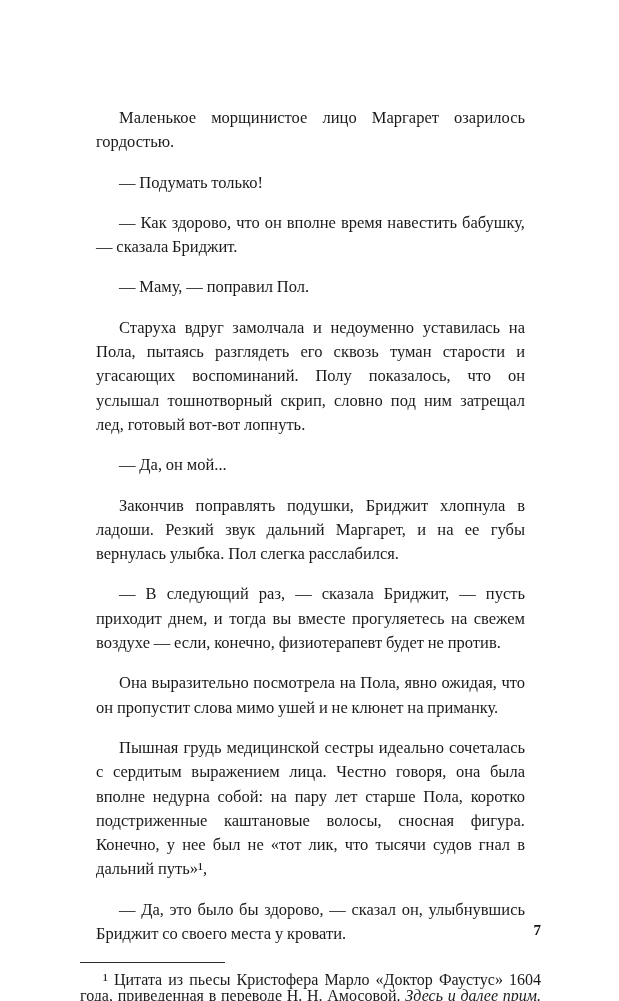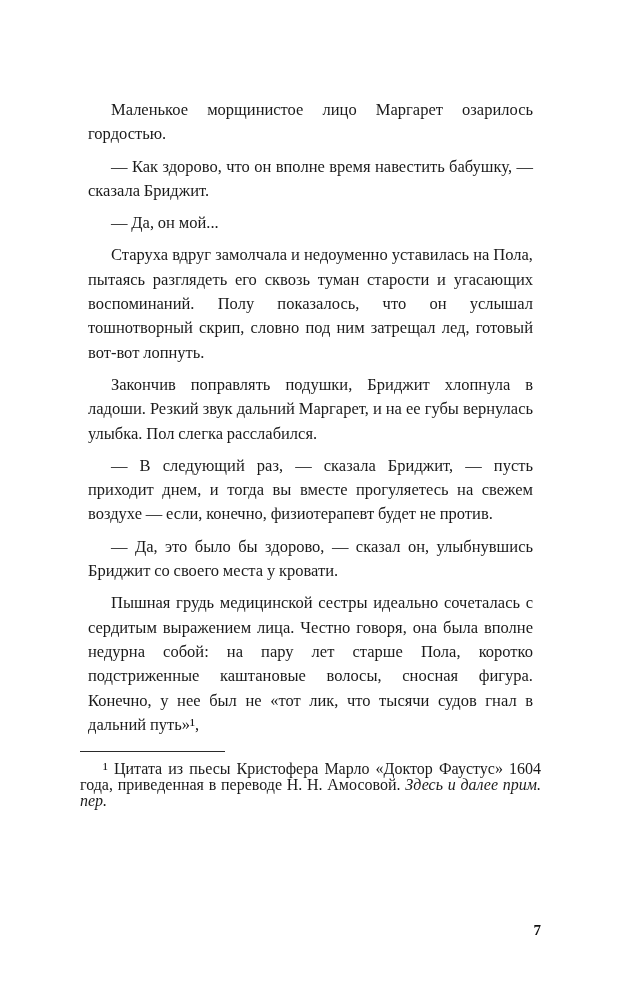--- a/index.html
+++ b/index.html
@@ -15,21 +15,21 @@
     overflow: hidden;
   }
   .page {
     box-sizing: border-box;
     position: relative;
     width: 619px;
     height: 1001px;
     padding: 90px 78px 0 80px;
   }
   .paragraphs .para {
-    margin: 8px;
+    margin: 16px;
     font-size: 16.5px;
     line-height: 24.3px;
     text-align: justify;
     text-indent: 23px;
     hyphens: auto;
     word-spacing: -0.3px;
   }
   .footnote-sep {
     width: 145px;
     height: 0;
@@ -56,27 +56,30 @@
     color: #111;
   }
 </style>
 </head>
 <body>
 
 <div class="page">
 
   <div class="paragraphs">
       <p class="para">Маленькое морщинистое лицо Маргарет озарилось гордостью.</p>
+      <p class="para">— Подумать только!</p>
       <p class="para">— Как здорово, что он вполне время навестить бабушку, — сказала Бриджит.</p>
+      <p class="para">— Маму, — поправил Пол.</p>
+      <p class="para">Старуха вдруг замолчала и недоуменно уставилась на Пола, пытаясь разглядеть его сквозь туман старости и угасающих воспоминаний. Полу показалось, что он услышал тошнотворный скрип, словно под ним затрещал лед, готовый вот-вот лопнуть.</p>
       <p class="para">— Да, он мой...</p>
-      <p class="para">Старуха вдруг замолчала и недоуменно уставилась на Пола, пытаясь разглядеть его сквозь туман старости и угасающих воспоминаний. Полу показалось, что он услышал тошнотворный скрип, словно под ним затрещал лед, готовый вот-вот лопнуть.</p>
       <p class="para">Закончив поправлять подушки, Бриджит хлопнула в ладоши. Резкий звук дальний Маргарет, и на ее губы вернулась улыбка. Пол слегка расслабился.</p>
       <p class="para">— В следующий раз, — сказала Бриджит, — пусть приходит днем, и тогда вы вместе прогуляетесь на свежем воздухе — если, конечно, физиотерапевт будет не против.</p>
+      <p class="para">Она выразительно посмотрела на Пола, явно ожидая, что он пропустит слова мимо ушей и не клюнет на приманку.</p>
+      <p class="para">Пышная грудь медицинской сестры идеально сочеталась с сердитым выражением лица. Честно говоря, она была вполне недурна собой: на пару лет старше Пола, коротко подстриженные каштановые волосы, сносная фигура. Конечно, у нее был не «тот лик, что тысячи судов гнал в дальний путь»¹,</p>
       <p class="para">— Да, это было бы здорово, — сказал он, улыбнувшись Бриджит со своего места у кровати.</p>
-      <p class="para">Пышная грудь медицинской сестры идеально сочеталась с сердитым выражением лица. Честно говоря, она была вполне недурна собой: на пару лет старше Пола, коротко подстриженные каштановые волосы, сносная фигура. Конечно, у нее был не «тот лик, что тысячи судов гнал в дальний путь»¹,</p>
     </div>
 
   <div class="footnote-sep"></div>
 
   <p class="footnote"><span>¹ Цитата из пьесы Кристофера Марло «Доктор Фаустус» 1604 года, приведенная в переводе Н. Н. Амосовой. </span><span class="fn-italic">Здесь и далее прим. пер.</span></p>
 
   <div class="page-number">7</div>
 
 </div>
 

